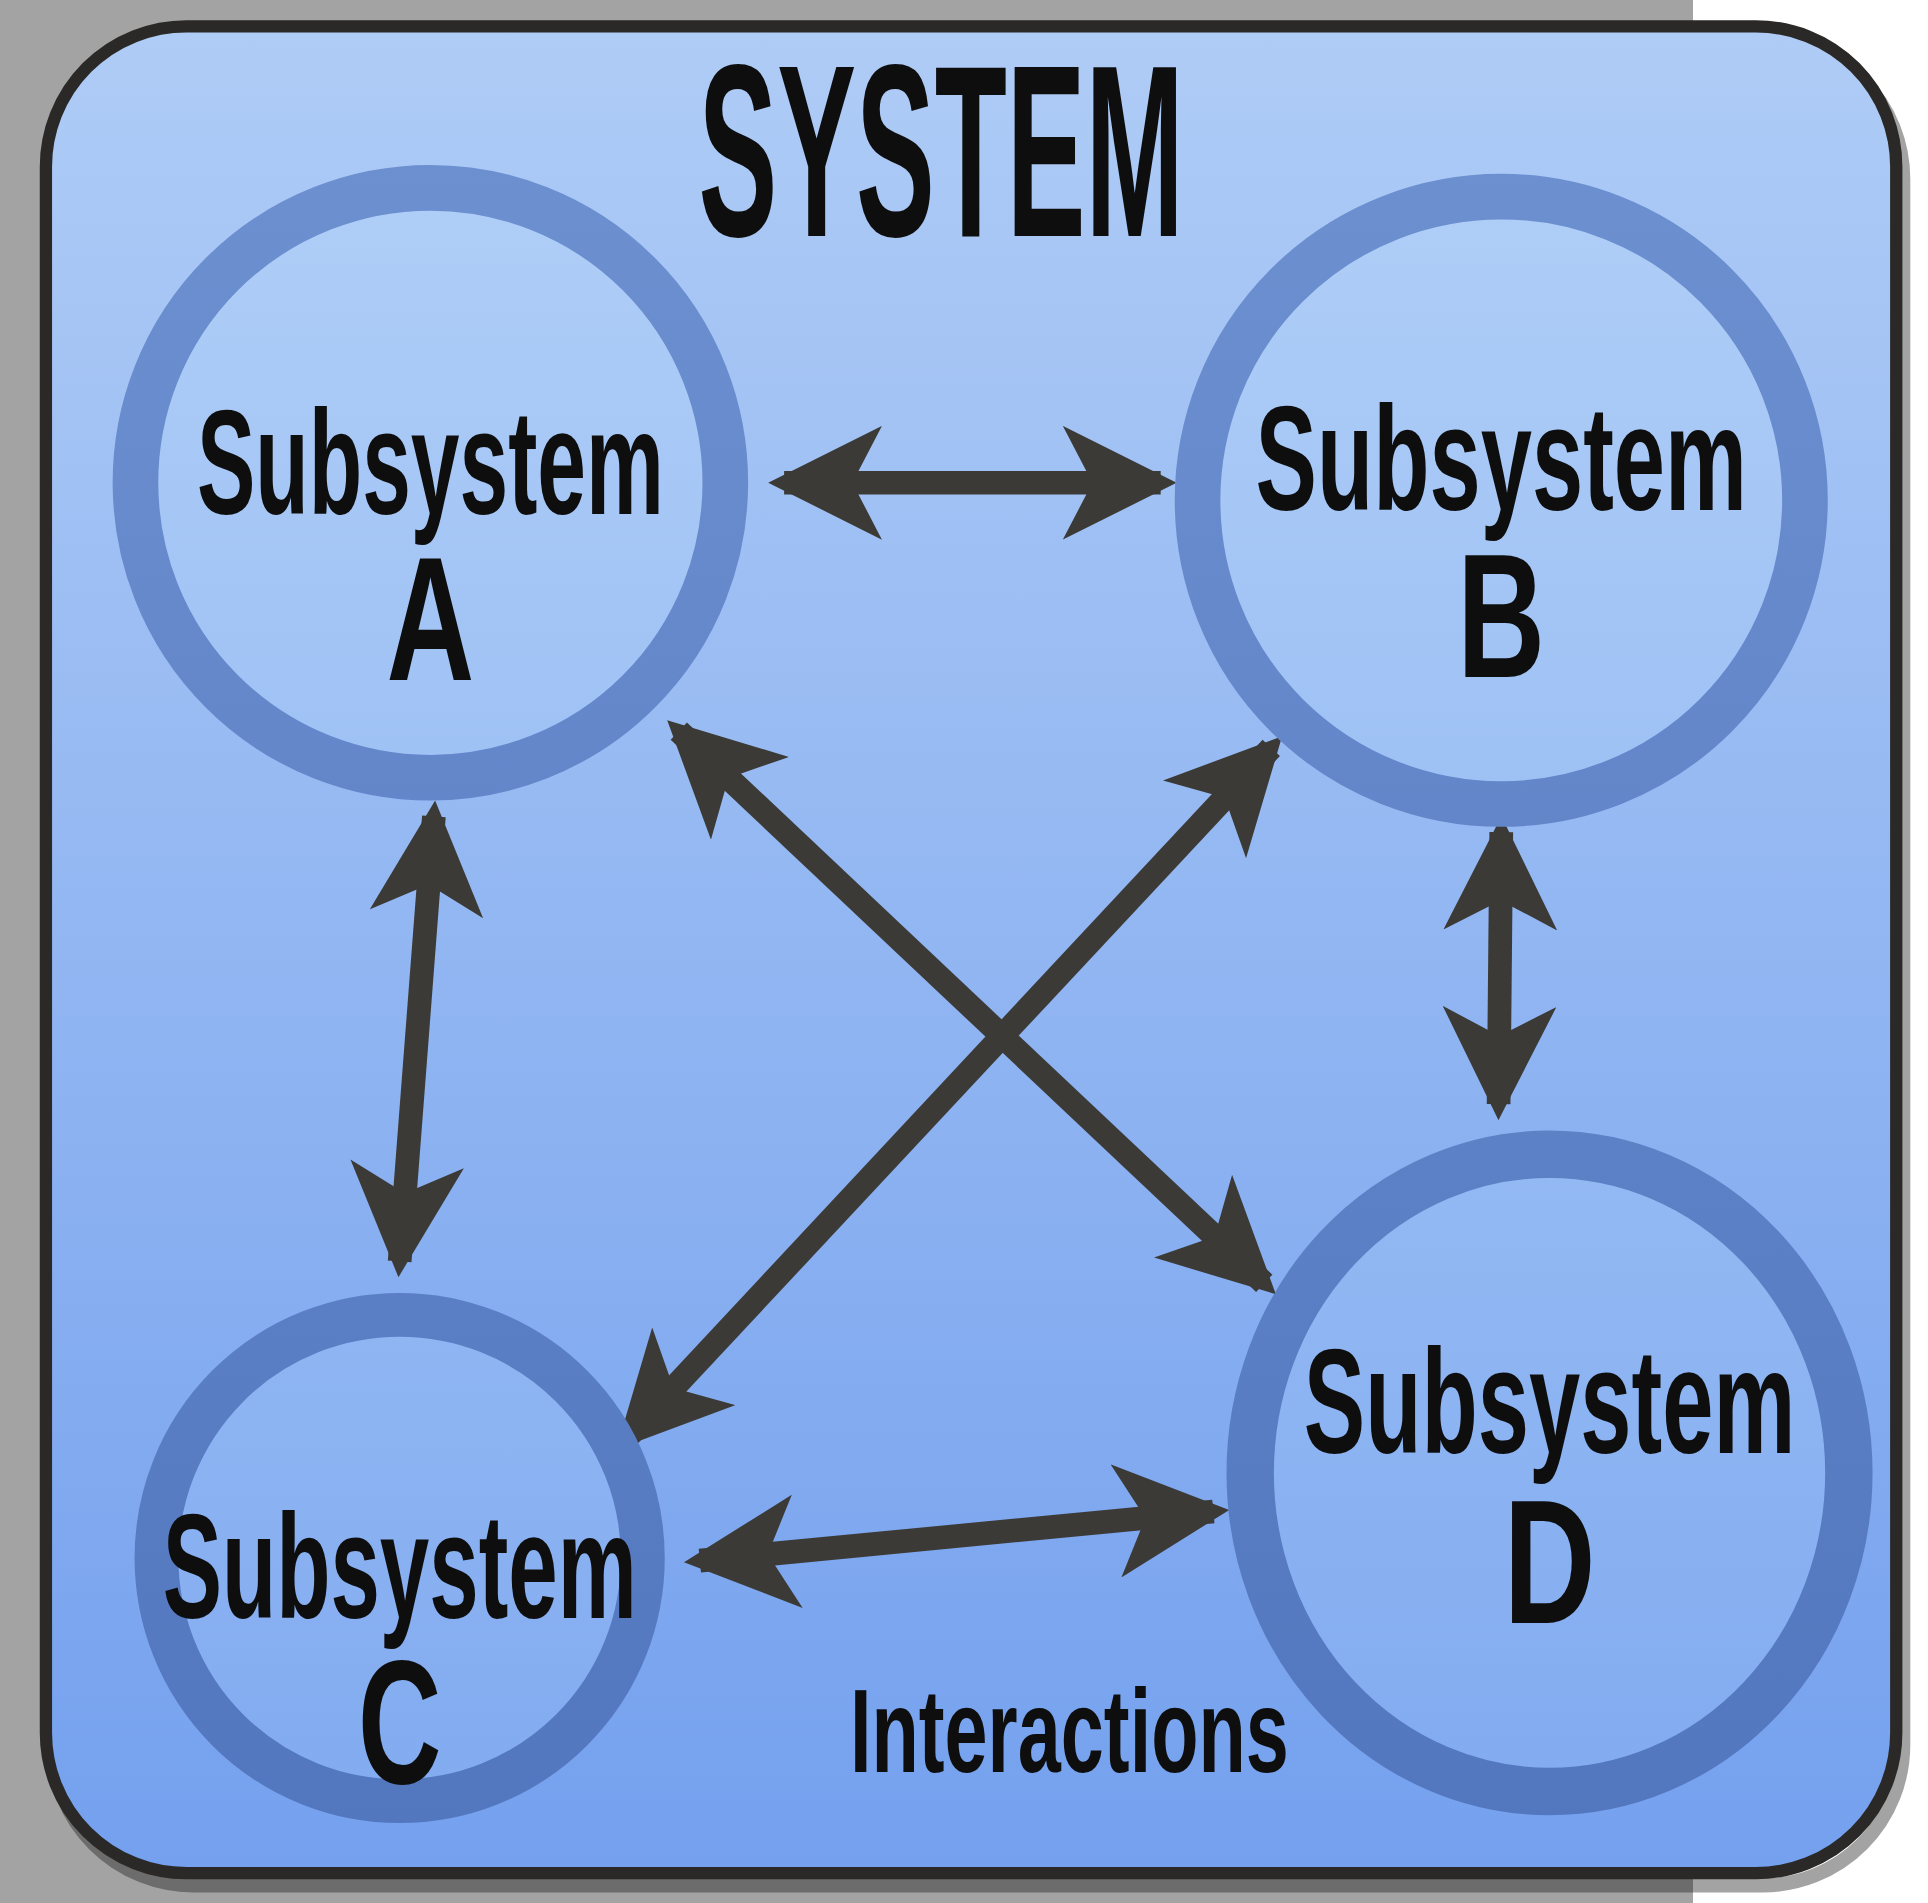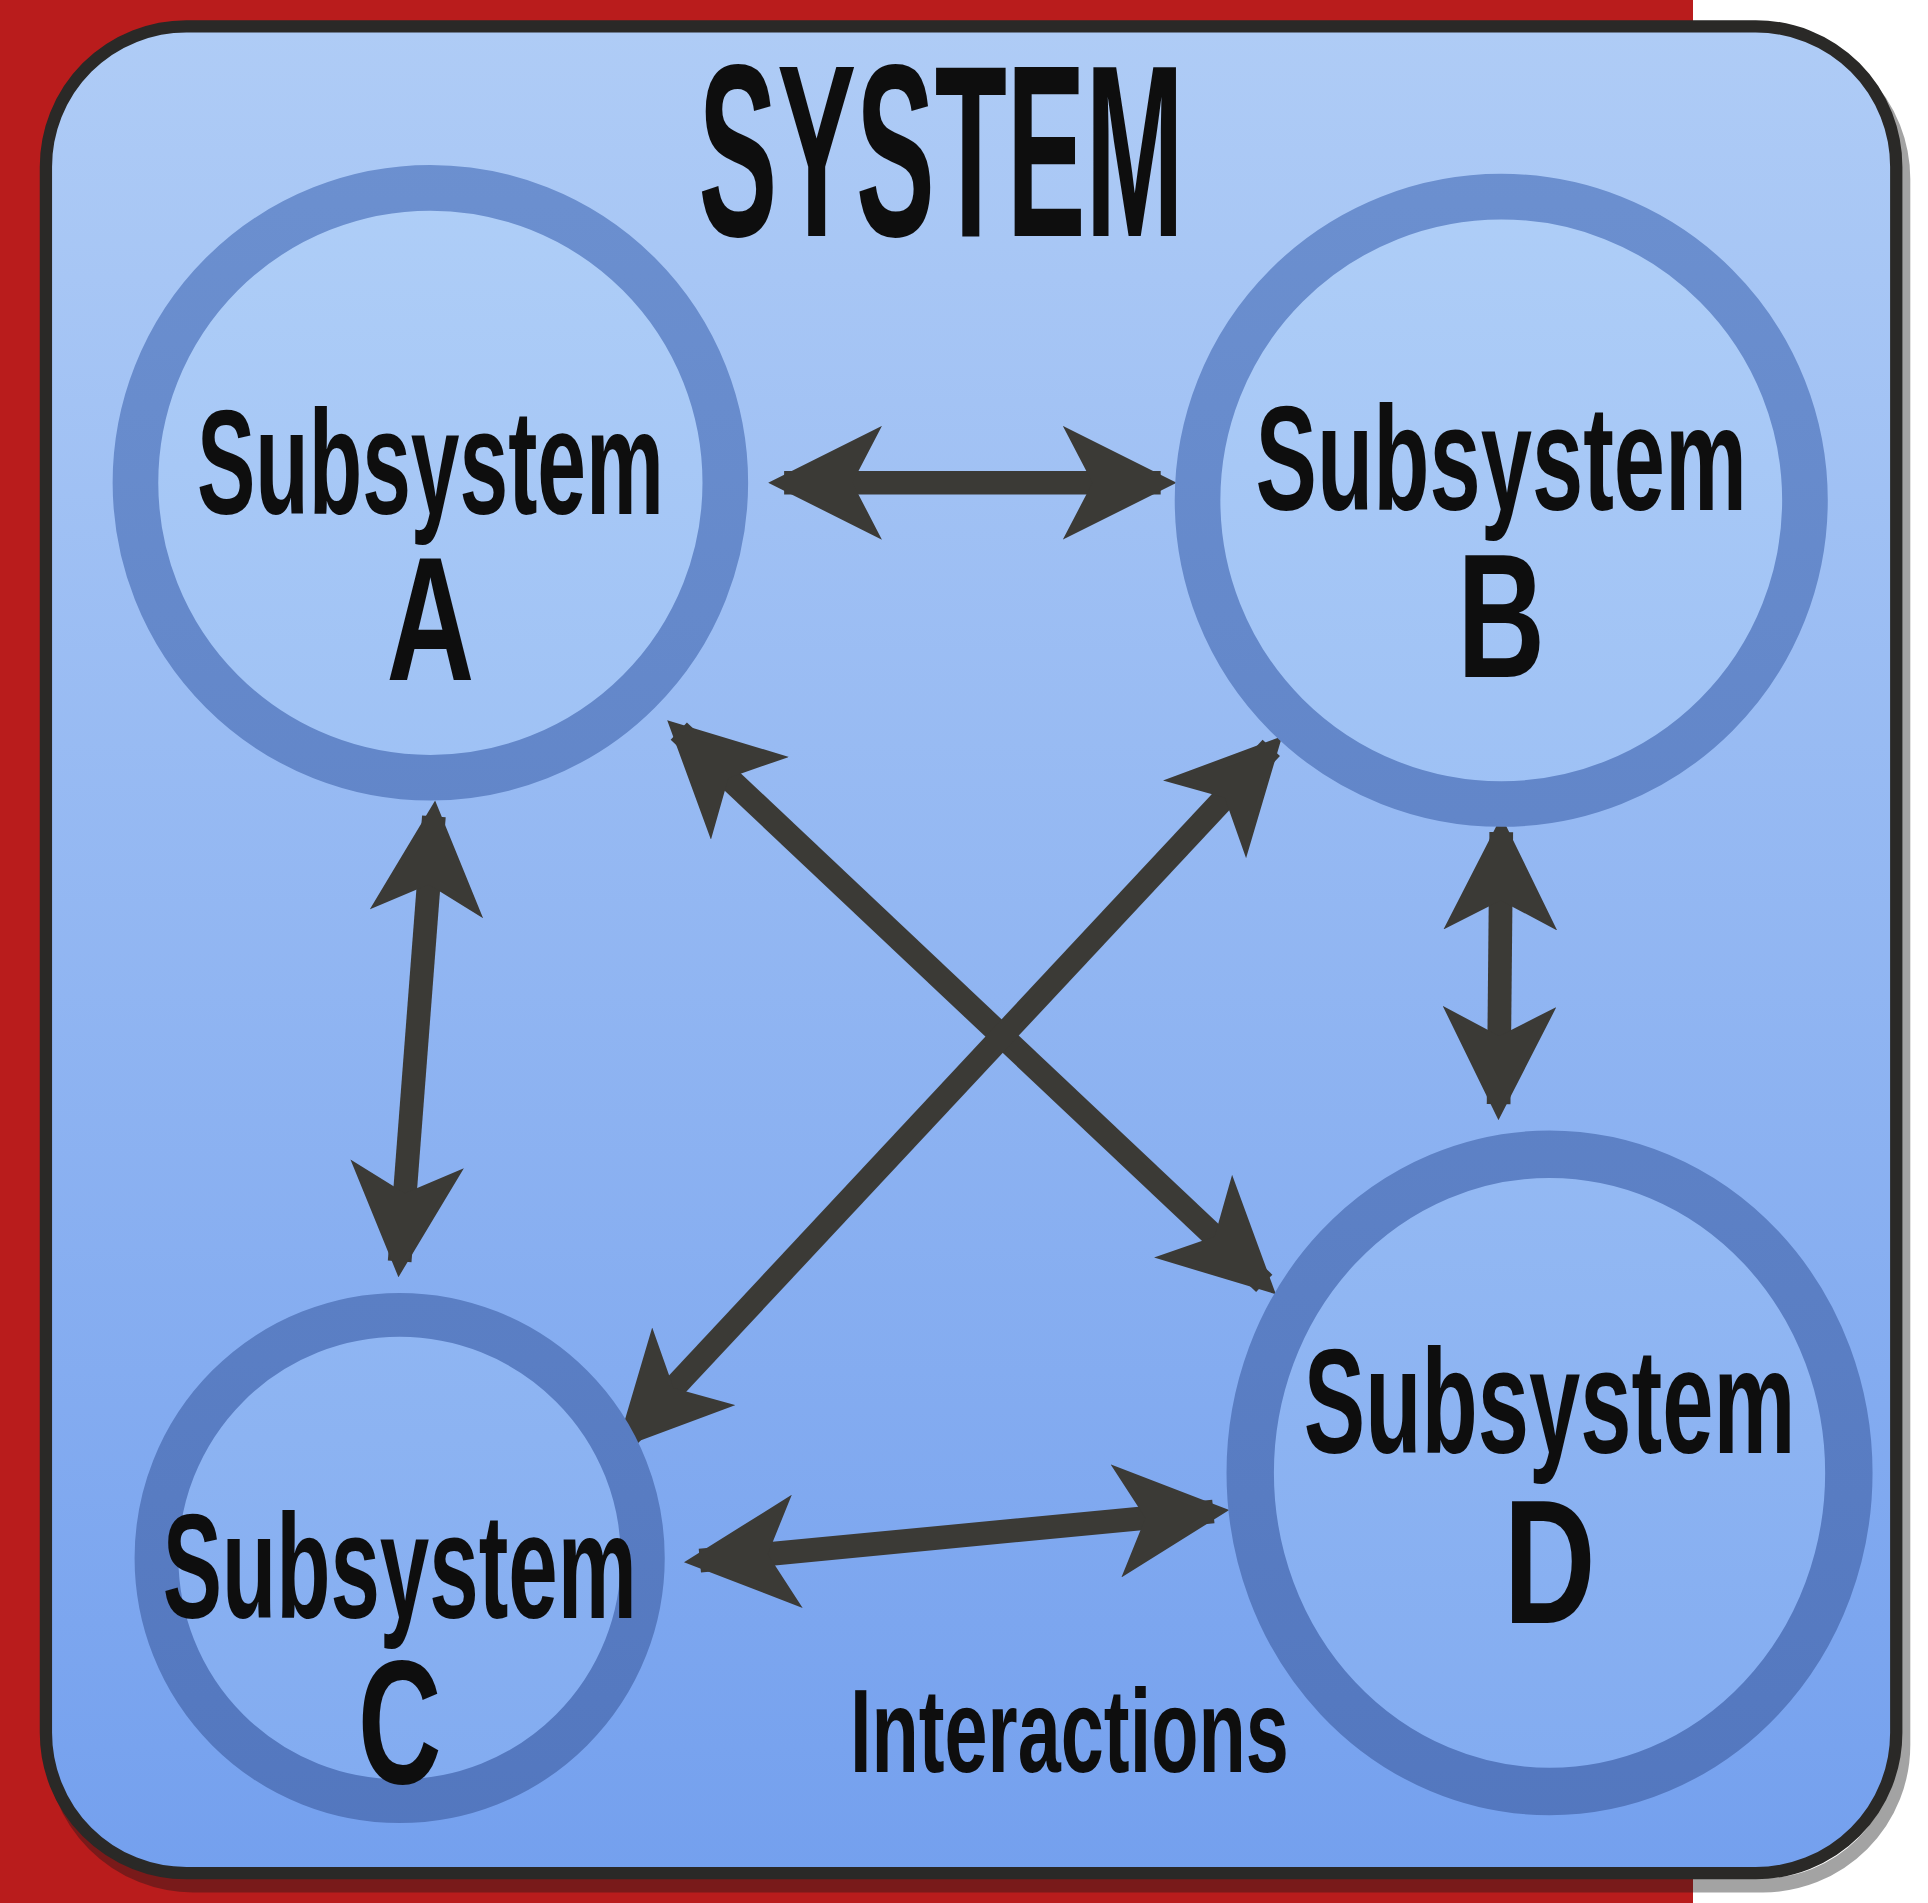--- a/index.html
+++ b/index.html
@@ -4,21 +4,21 @@
 <style>
   html, body {
     margin: 0;
     padding: 0;
     background: #ffffff;
   }
   .stage {
     width: 1693px;
     height: 1903px;
     position: relative;
-    background: #b91c1c;
+    background: #a3a3a3;
   }
   svg.diagram {
     display: block;
     width: 1929px;
     height: 1903px;
   }
   text {
     font-family: "Liberation Sans", "DejaVu Sans", sans-serif;
     font-weight: 700;
     fill: #0e0e0e;

